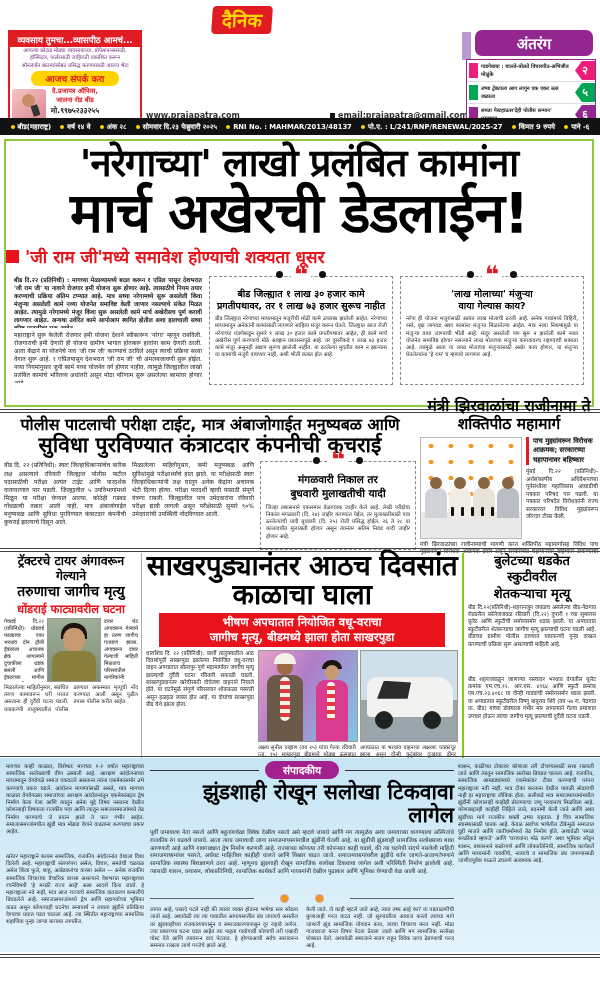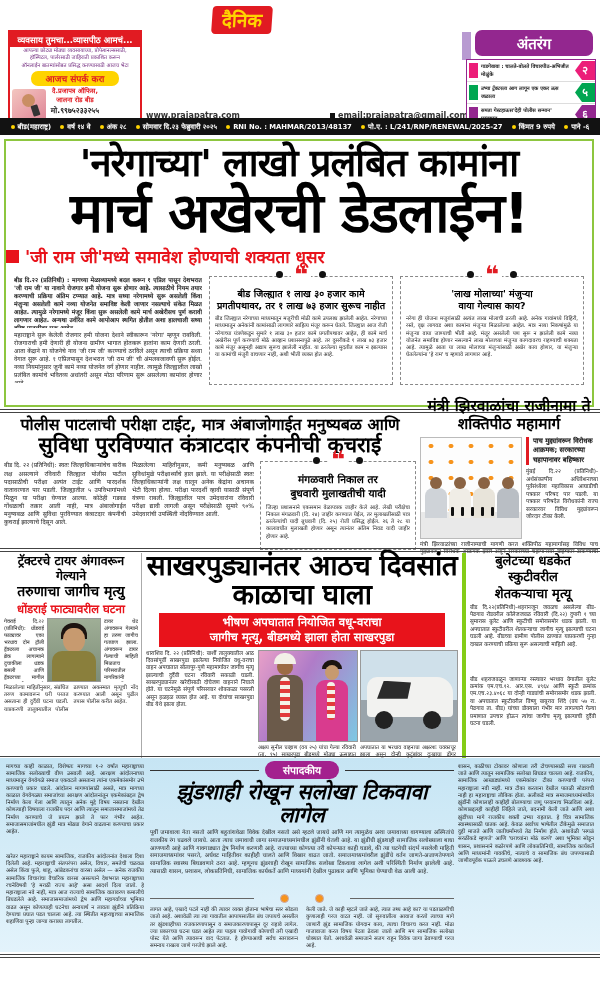--- a/index.html
+++ b/index.html
@@ -88,31 +88,31 @@
   .groom-body{position:absolute;left:8px;top:24px;width:36px;height:66px;border-radius:9px 9px 0 0;background:#6b5a4a;}
   .bride-head{position:absolute;left:66px;top:14px;width:14px;height:15px;border-radius:50%;background:#c79a6f;}
   .bride-hair{position:absolute;left:63px;top:9px;width:20px;height:9px;border-radius:9px 9px 0 0;background:#1c1410;}
   .bride-body{position:absolute;left:57px;top:29px;width:32px;height:61px;border-radius:9px 9px 0 0;background:#d93b8e;}
   .garland{position:absolute;width:10px;height:44px;border-radius:5px;background:repeating-linear-gradient(#f5f2e8 0 4px,#e23b3b 4px 8px);}
   #car-photo{width:96px;height:90px;flex:none;position:relative;background:linear-gradient(#cfe0ea 55%,#9aa4ab 55%);overflow:hidden;border:1px solid #999;}
   #car-photo .body{position:absolute;left:6px;top:26px;width:86px;height:40px;background:#f2f2f0;border-radius:10px 16px 4px 4px;}
   #car-photo .glass{position:absolute;left:16px;top:30px;width:34px;height:18px;background:#2b2b2b;clip-path:polygon(0 100%,20% 0,100% 10%,90% 100%);}
   #car-photo .wheel{position:absolute;top:60px;width:18px;height:18px;border-radius:50%;background:#222;}
   .caption{font-size:5.3px;line-height:1.35;text-align:justify;color:#111;margin-top:2px;}
-  #st6{position:absolute;left:462px;top:2px;width:134px;border-left:4px solid #84cc16;padding-left:4px;box-sizing:border-box;}
+  #st6{position:absolute;left:462px;top:2px;width:134px;border-left:2px solid #84cc16;padding-left:4px;box-sizing:border-box;}
   #st6 .h1{font-size:13px;font-weight:bold;text-align:center;line-height:1.25;}
   
   #edit{left:0;top:758px;width:600px;height:194px;background:linear-gradient(#c6e5f4,#e3f3fb);}
   #edit-left{position:absolute;left:6px;top:5px;width:138px;height:184px;}
   #edit-right{position:absolute;left:458px;top:5px;width:136px;height:184px;}
   #edit-center{position:absolute;left:150px;top:3px;width:304px;height:188px;}
   #edit-label-row{display:flex;align-items:center;gap:6px;}
   #edit-label-row .ln{flex:1;height:0;border-top:1.5px solid #333;}
   #edit-label{background:#a3218e;color:#fff;font-size:10.5px;font-weight:bold;padding:2px 18px;border-radius:9px;}
-  #edit-h1{font-size:21px;font-weight:900;text-align:center;line-height:1.1;margin:2px 0;font-style:italic;}
+  #edit-h1{font-size:21px;font-weight:900;text-align:right;line-height:1.1;margin:2px 0;}
   #edit-div{display:flex;align-items:center;justify-content:center;gap:26px;margin:3px 0;}
   #edit-div .ln{flex:1;height:1px;background:#666;}
   #edit-div .od{width:7px;height:7px;border-radius:50%;background:#f7941d;border:1px solid #caa;}
   #edit-cols{display:flex;gap:8px;}
   #edit-cols .c{flex:1;}
   #bottom-rule{left:0;top:954px;width:600px;}
 </style>
 </head>
 <body>
 

